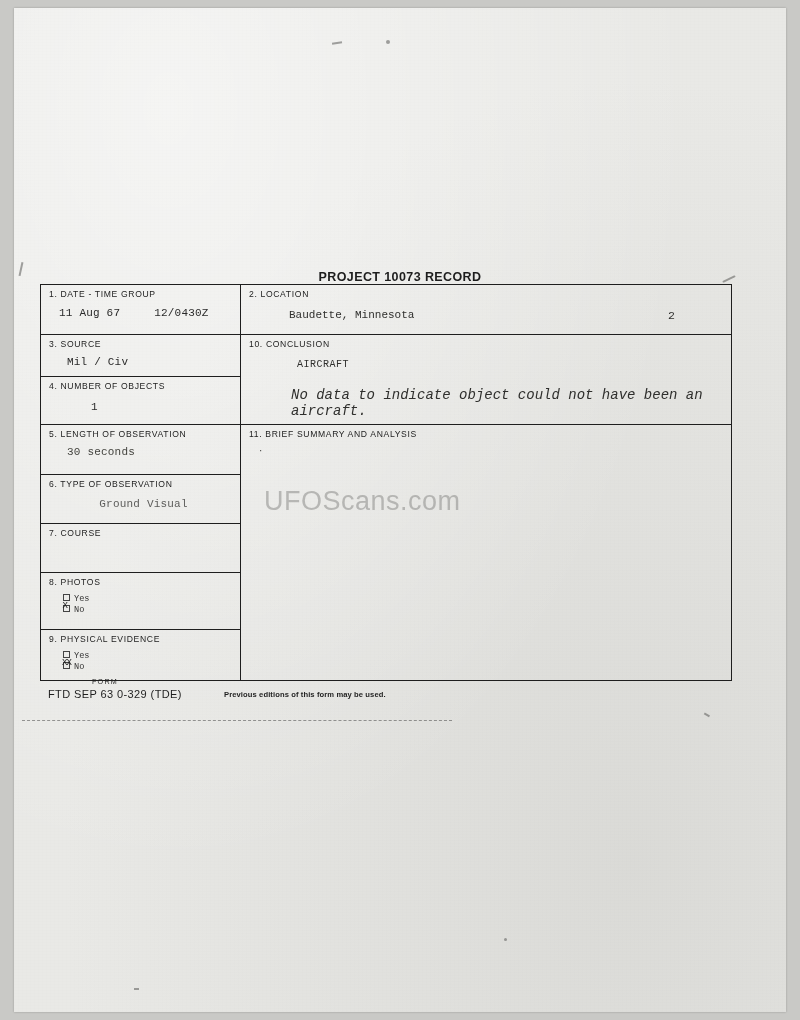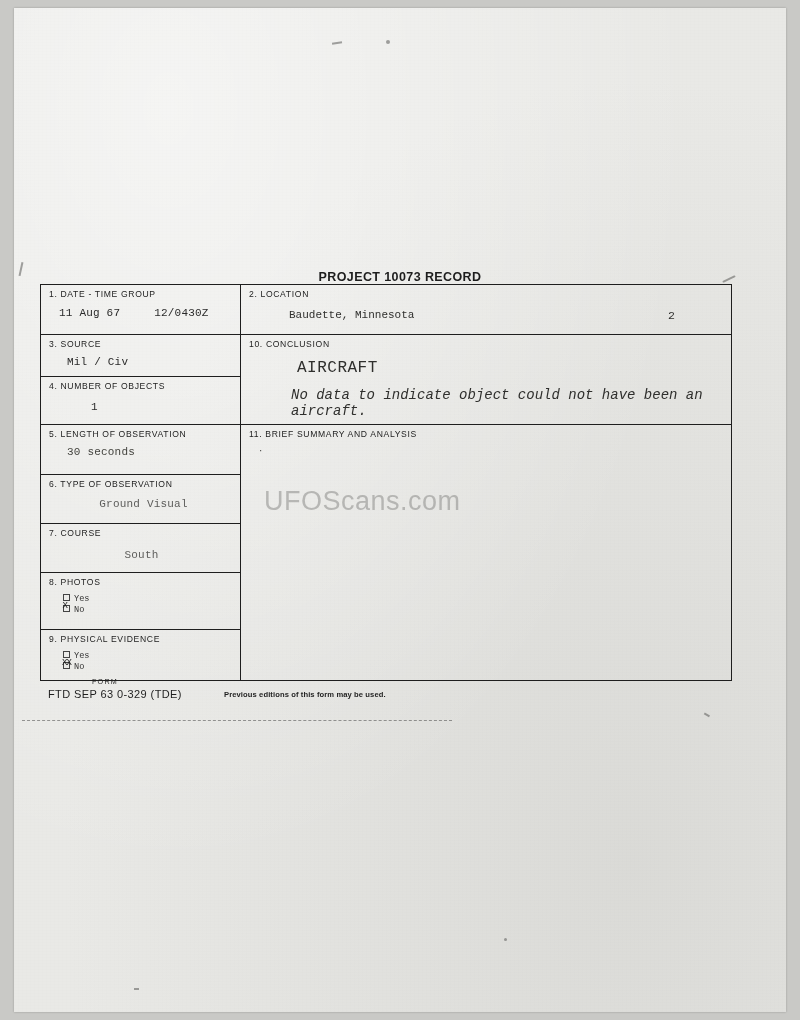--- a/index.html
+++ b/index.html
@@ -162,21 +162,21 @@
     position: absolute;
     right: 56px; top: 24px;
     font-family: "Liberation Mono", monospace;
     font-size: 11.5px;
     color: #2f2f2d;
   }
   .concl-val {
     position: absolute;
     left: 56px; top: 24px;
     font-family: "Liberation Mono", monospace;
-    font-size: 16px;
+    font-size: 10px;
     color: #2f2f2d;
     letter-spacing: .5px;
   }
   .concl-note {
     position: absolute;
     left: 50px; top: 52px;
     font-family: "Liberation Mono", monospace;
     font-size: 14px;
     color: #2f2f2d;
     font-style: italic;
@@ -303,21 +303,20 @@
         <div class="val val-indent dim">30 seconds</div>
       </div>
 
       <div class="cell" id="row-type">
         <div class="lbl">6.  TYPE OF OBSERVATION</div>
         <div class="val val-indent3 faded">Ground Visual</div>
       </div>
 
       <div class="cell" id="row-course">
         <div class="lbl">7.  COURSE</div>
-        <div class="val faded" style="padding-left:0px;padding-top:11px;">South</div>
       </div>
 
       <div class="cell" id="row-photos">
         <div class="lbl">8.  PHOTOS</div>
         <div class="checks">
           <div class="row">
             <span class="box"></span><span>Yes</span>
           </div>
           <div class="row">
             <span class="box x"></span><span>No</span>

